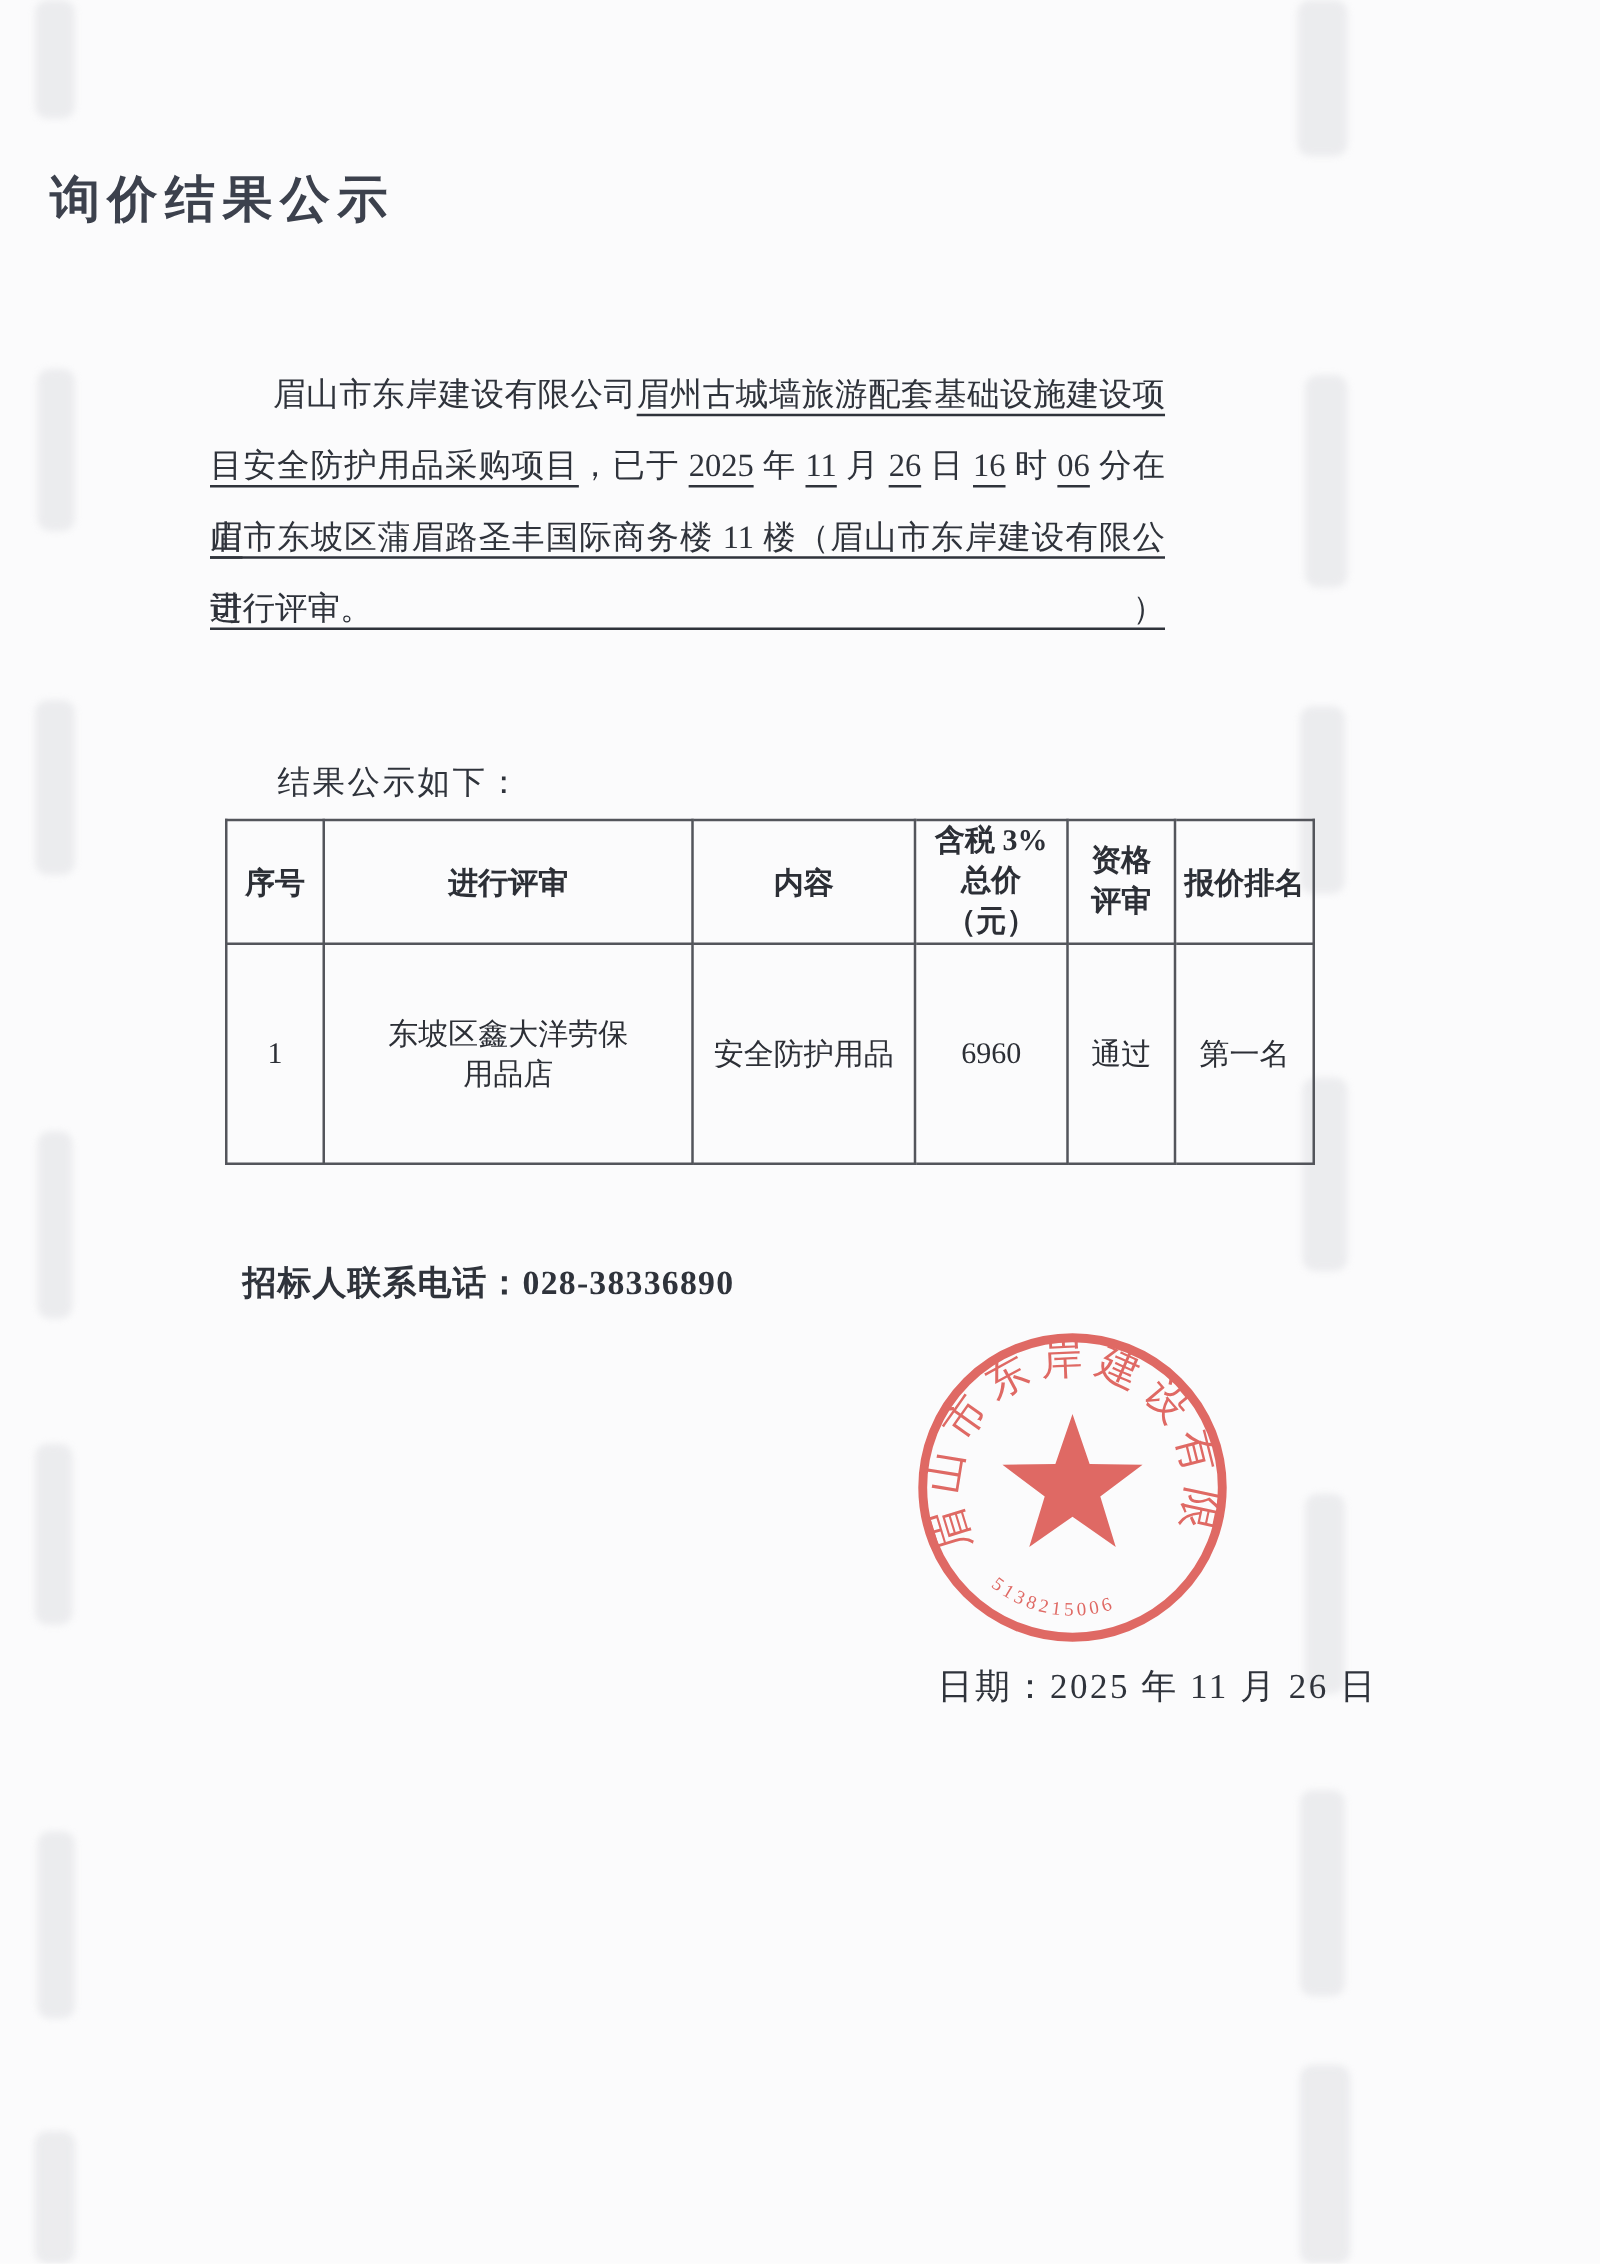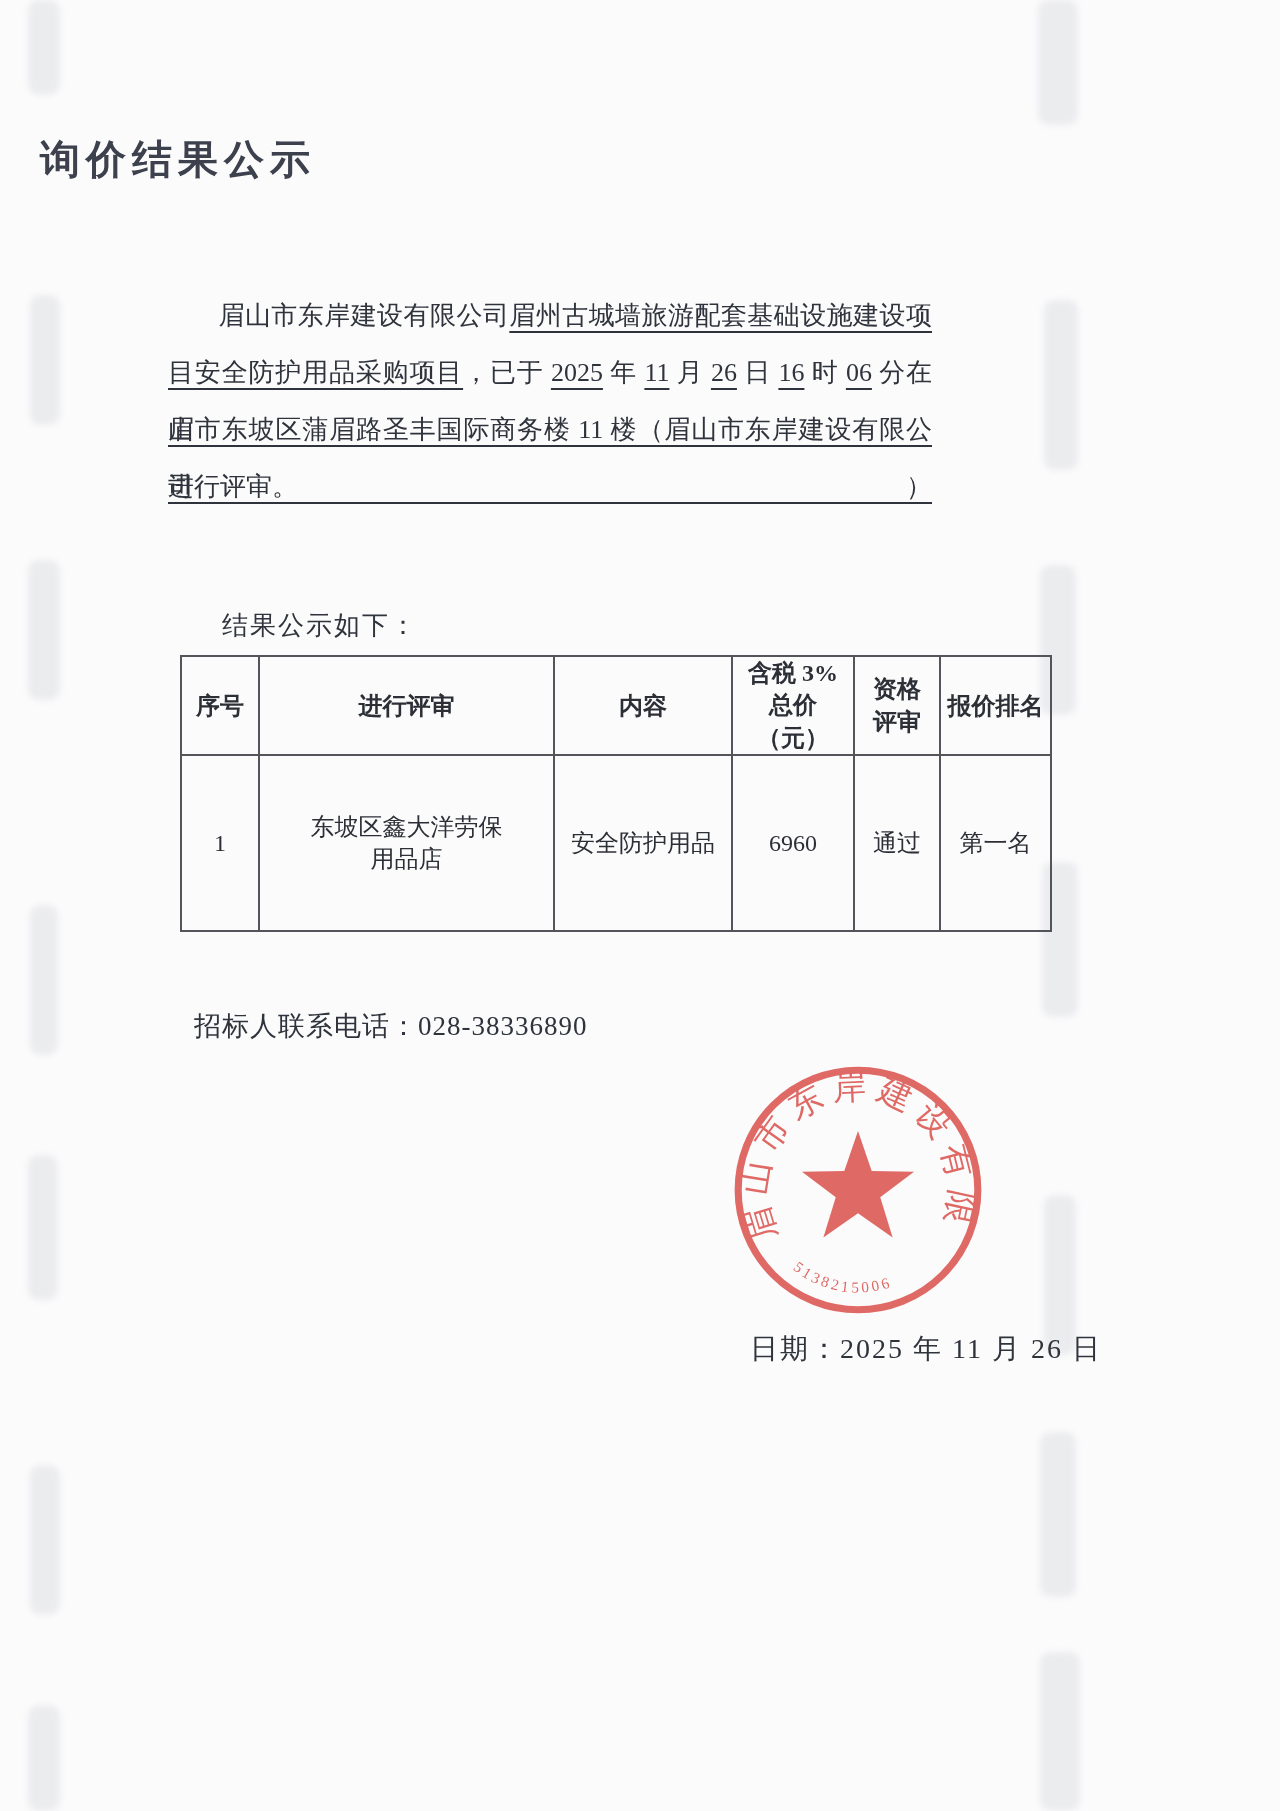--- a/index.html
+++ b/index.html
@@ -30,21 +30,21 @@
     font-size:24px;color:#2c2f36;
   }
   table.results td,table.results th{
     border:2px solid #53555b;text-align:center;vertical-align:middle;padding:0 6px;
     font-weight:600;
   }
   table.results thead tr{height:88px;}
   table.results tbody tr{height:176px;}
   table.results tbody td{font-weight:500;}
   .hdr2{line-height:1.35;}
-  .contact{position:absolute;left:194px;top:1008px;font-size:27px;color:#2f333b;letter-spacing:1px;}
+  .contact{position:absolute;left:194px;top:1008px;font-size:27px;color:#2f333b;letter-spacing:1px;font-weight:bold;}
   .sig1{position:absolute;left:630px;top:1210px;font-size:28px;color:#2f333b;letter-spacing:2px;}
   .sig2{position:absolute;left:750px;top:1282px;font-size:28px;color:#2f333b;letter-spacing:2px;margin-top:48px;}
   .stamp{
     position:absolute;left:726px;top:1058px;width:264px;height:264px;
     color:#dd4a43;opacity:.82;mix-blend-mode:multiply;
   }
   .stamp text{fill:#dd4a43;font-family:"Liberation Serif","DejaVu Serif",serif;}
 </style>
 </head>
 <body>

